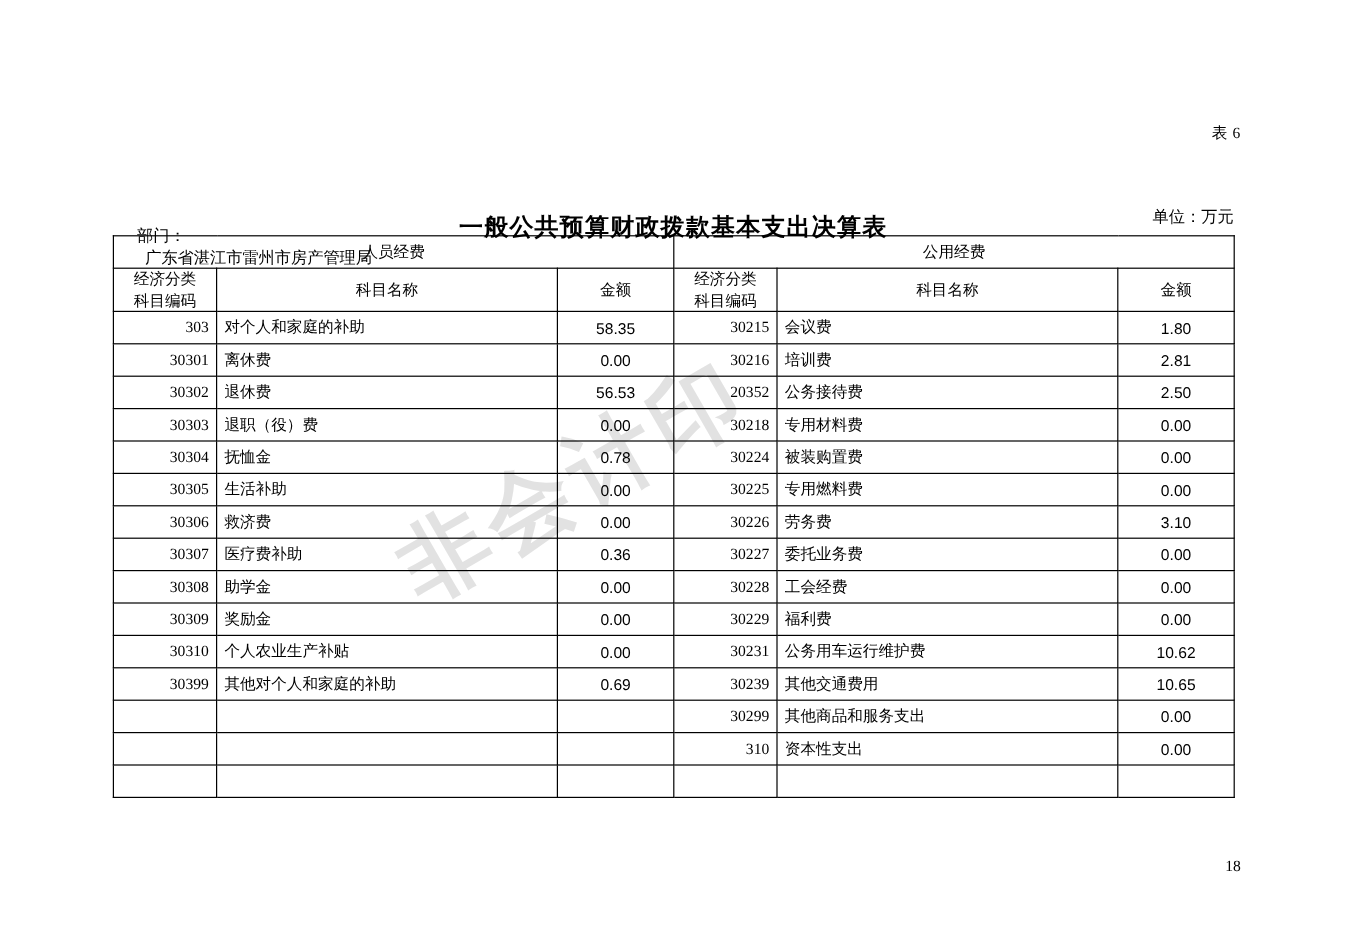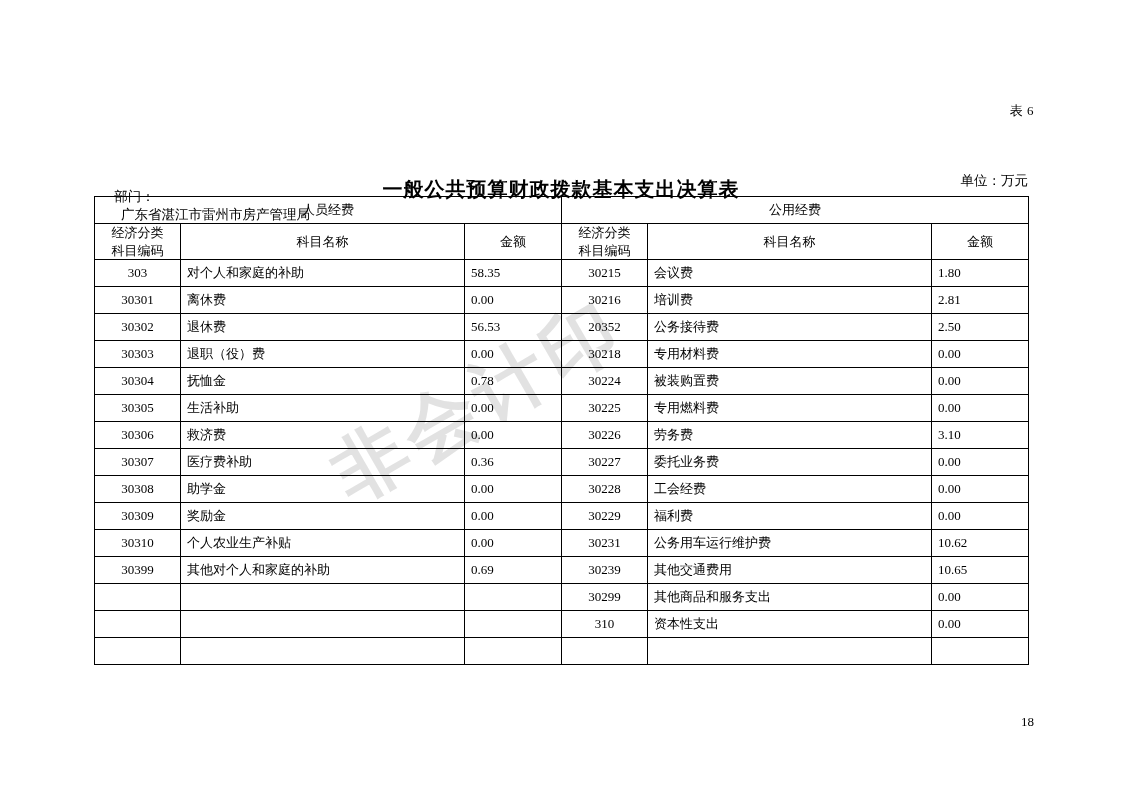--- a/index.html
+++ b/index.html
@@ -80,32 +80,32 @@
     height: 30px;
     font-size: 13.5px;
   }
   .col-head {
     text-align: center;
     height: 42px;
     font-size: 13px;
     line-height: 1.35;
   }
   .code-cell {
-    text-align: center;
+    text-align: right;
     padding-left: 8px;
   }
   .name-cell {
     text-align: left;
     padding-left: 14px;
     margin-top: 24px;
   }
   .amt-cell {
-    text-align: left;
+    text-align: center;
     padding-right: 14px;
-    font-family: Liberation Serif, serif;
+    font-family: Liberation Sans, sans-serif;
   }
   .watermark {
     position: absolute;
     top: 352px;
     left: 318px;
     font-size: 74px;
     color: rgba(160,160,160,0.30);
     transform: rotate(-30deg);
     letter-spacing: 6px;
     font-weight: bold;

